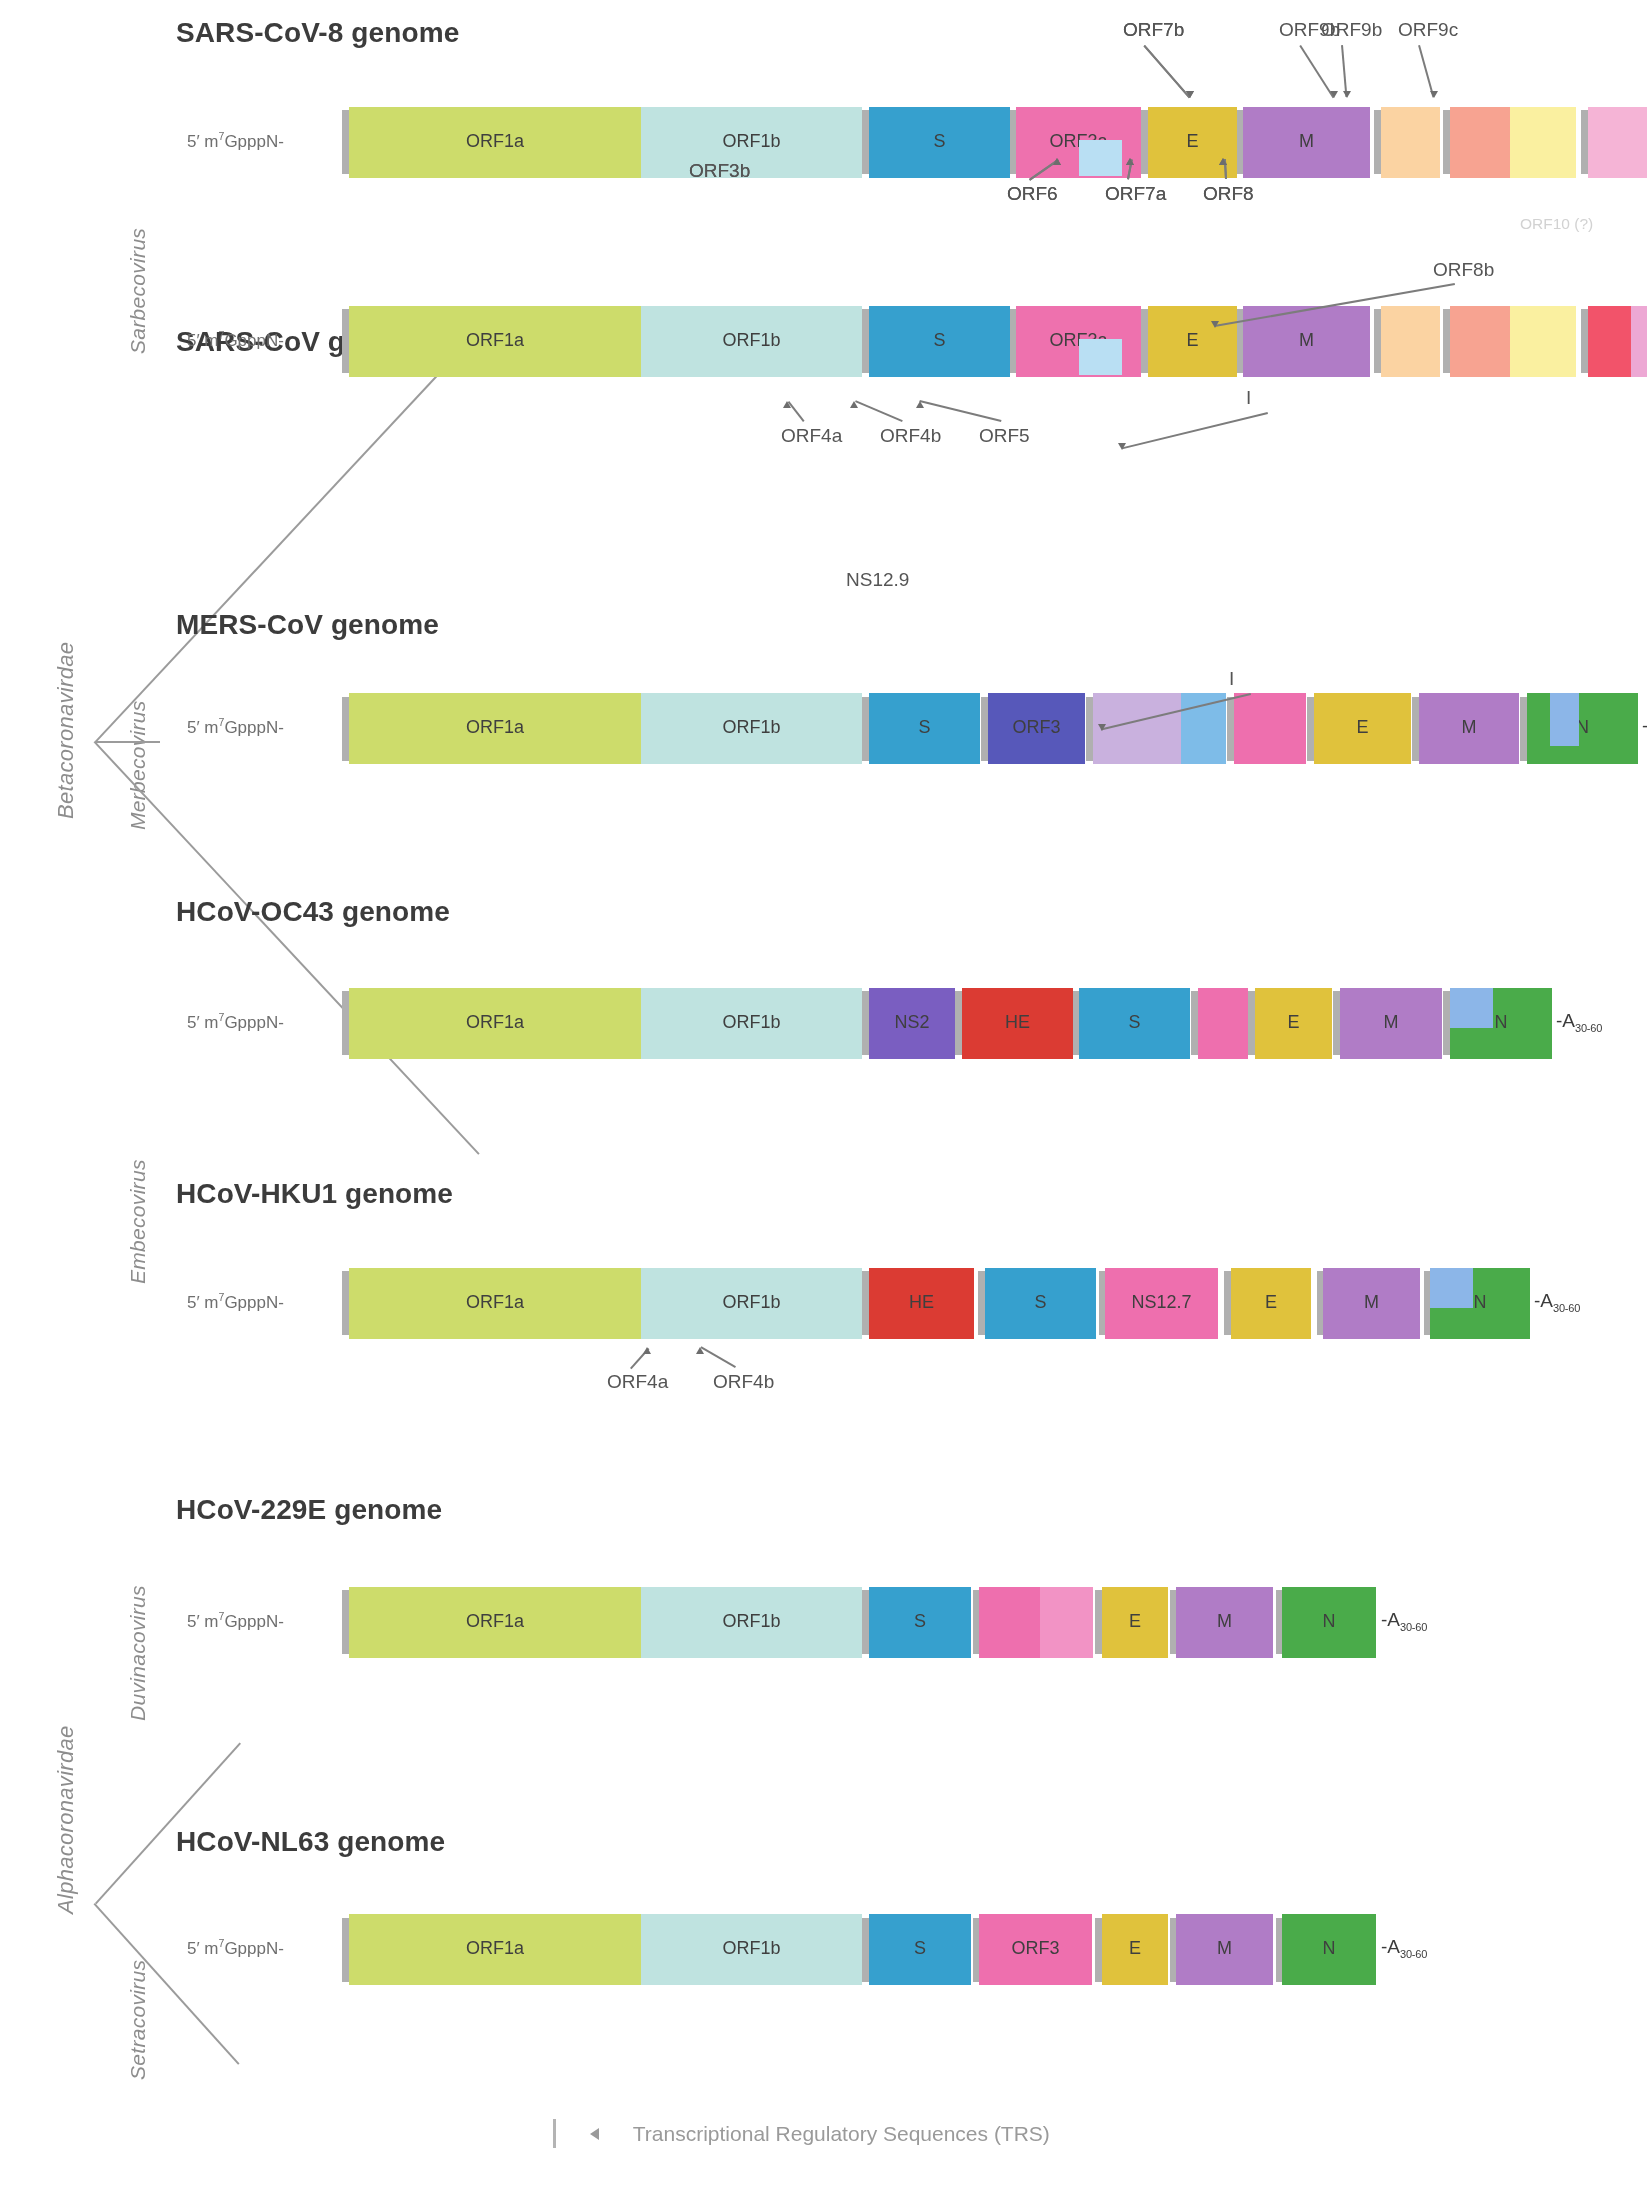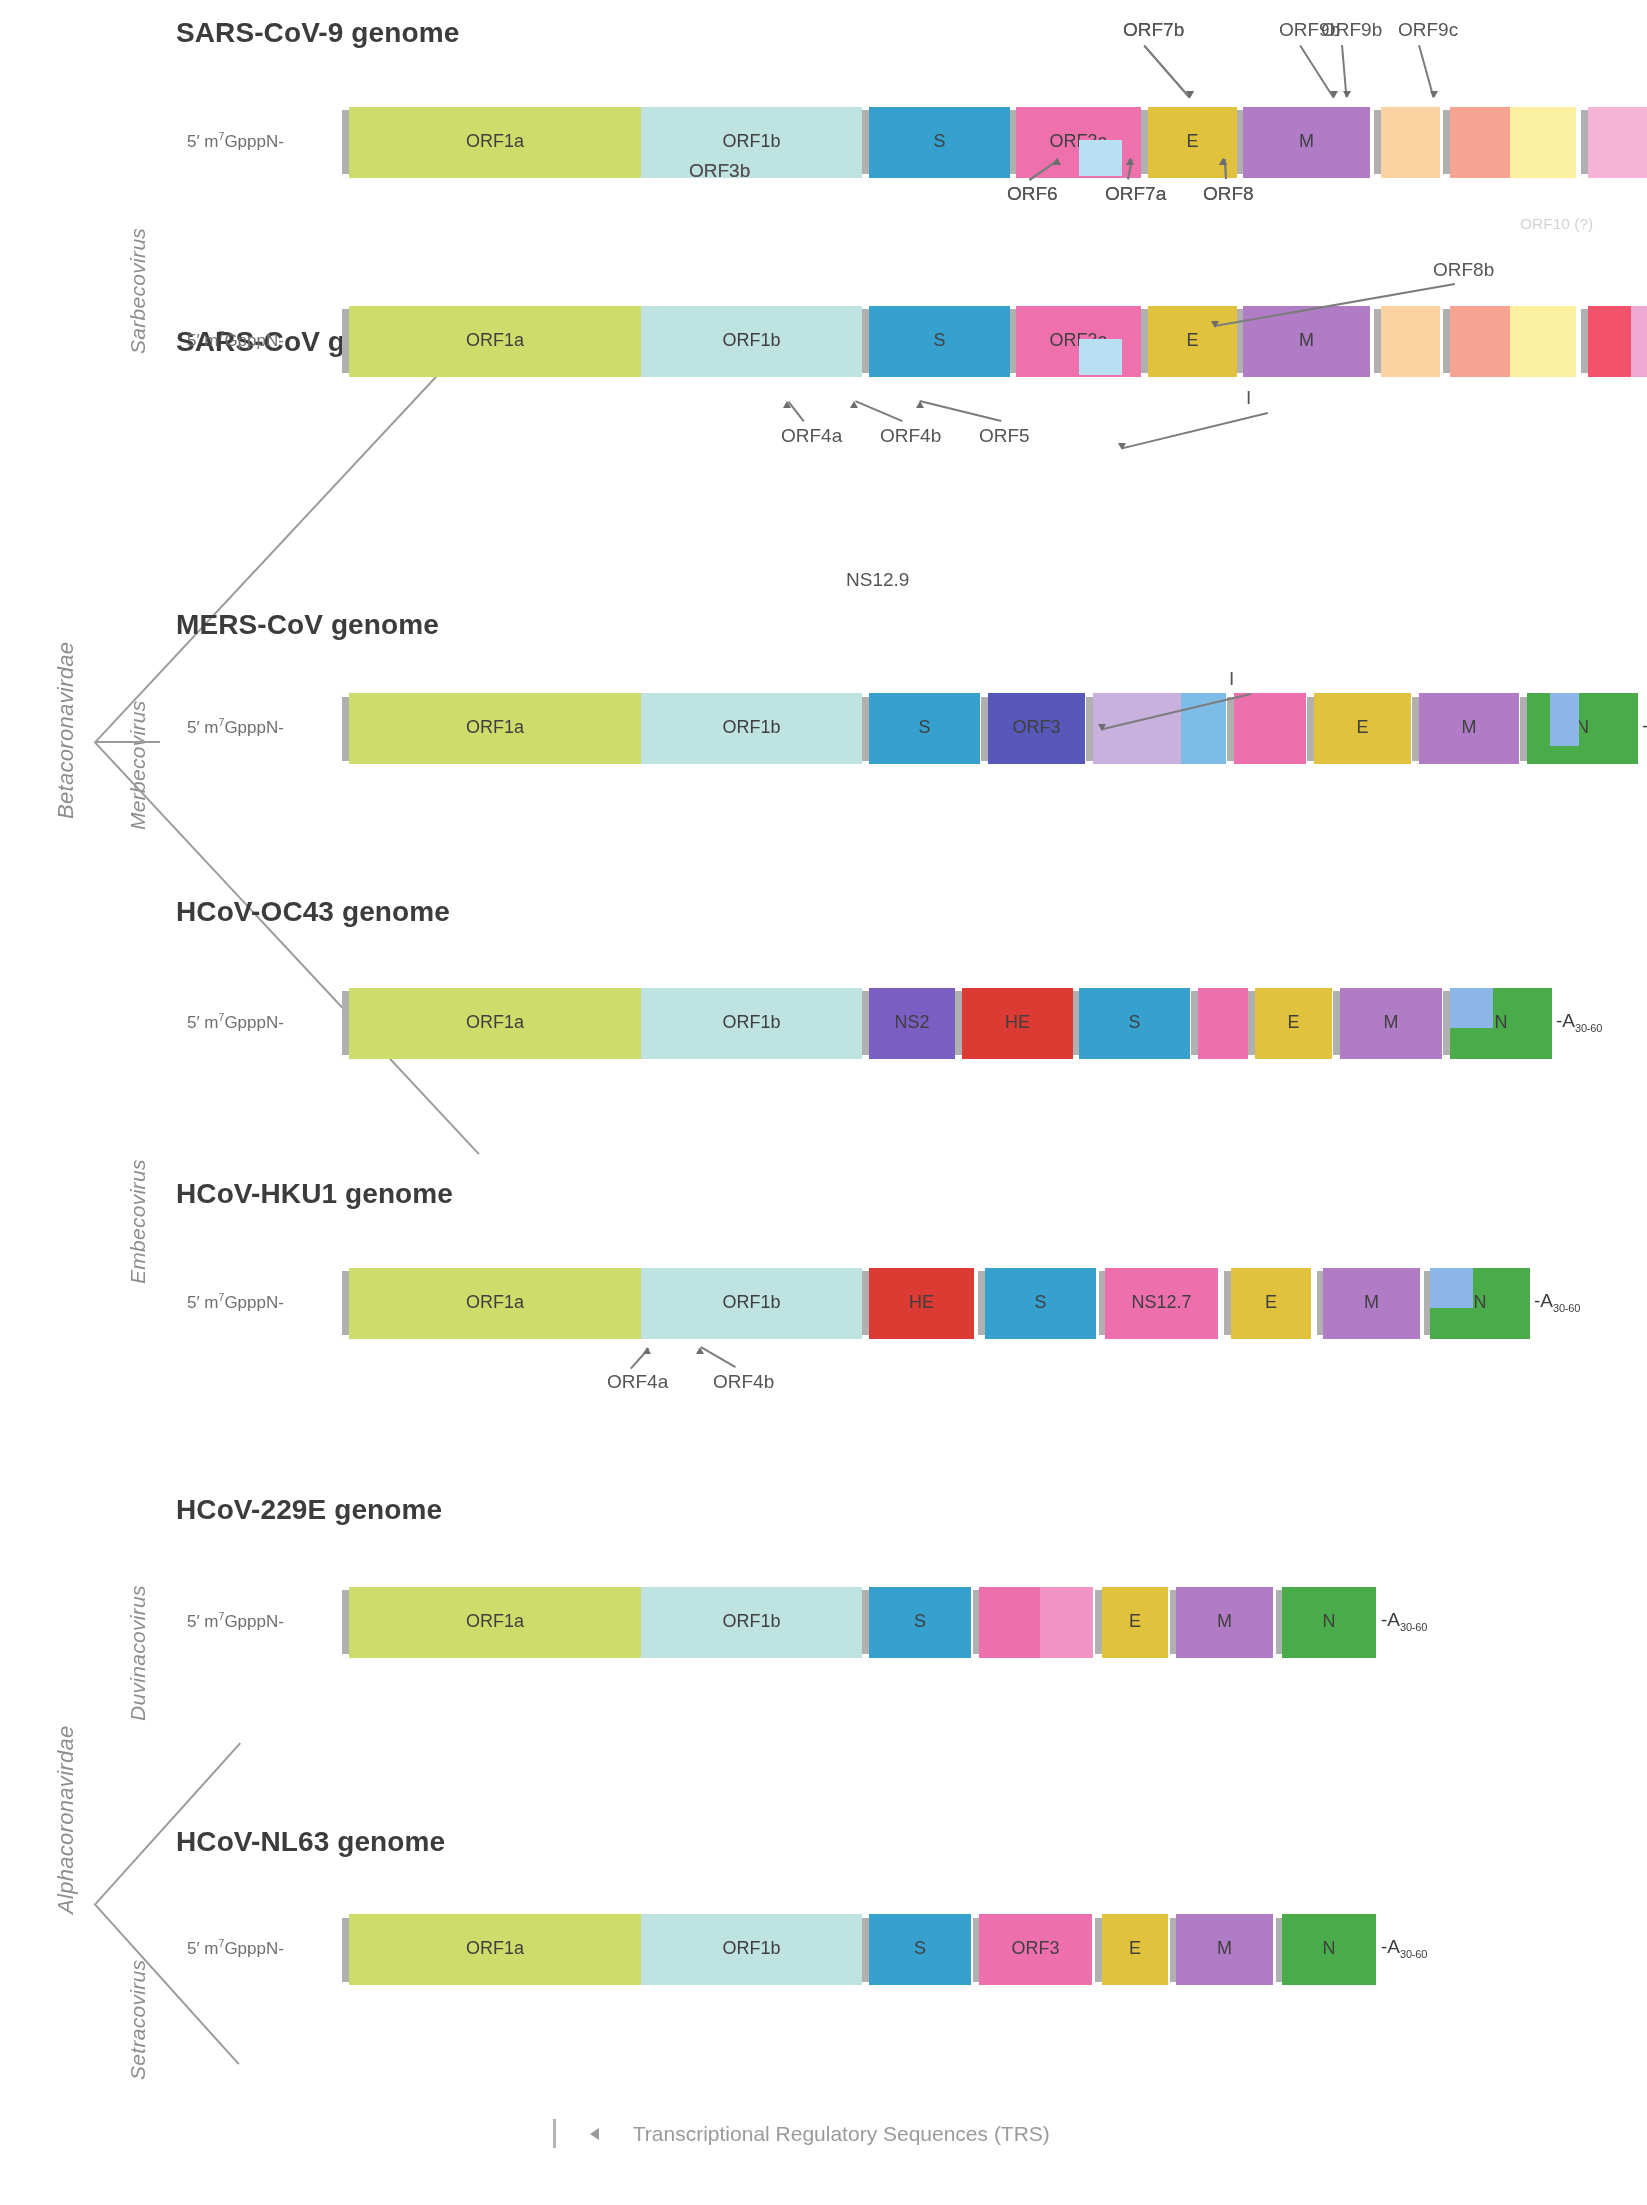--- a/index.html
+++ b/index.html
@@ -140,21 +140,21 @@
     <div class="tax-line" style="left:95px; top:741px; width:564px; height:2.2px; transform:rotate(-47deg);"></div>
     <div class="tax-line" style="left:95px; top:741px; width:65px; height:1.7px;"></div>
     <div class="tax-line" style="left:95px; top:741px; width:564px; height:2.2px; transform:rotate(47deg);"></div>
 
     <div class="tax-line" style="left:95px; top:1903px; width:216px; height:2.2px; transform:rotate(-48deg);"></div>
     <div class="tax-line" style="left:95px; top:1903px; width:216px; height:2.2px; transform:rotate(48deg);"></div>
   </div>
 
   <div id="rows">
       <div class="row">
-        <div class="row-title" style="left: 176px; top: 16.6px;">SARS-CoV-9 genome</div>
+        <div class="row-title" style="left: 176px; top: 16.6px;">SARS-CoV-8 genome</div>
         <div class="cap-label" style="left: 187px; top: 130px;">5′ m<sup>7</sup>GpppN-</div>
         <div class="seg" style="left: 342px; top: 110px; width: 6.6px; height: 64px; background: rgb(176, 176, 176);"></div>
         <div class="seg" style="left: 634px; top: 110px; width: 6.6px; height: 64px; background: rgb(176, 176, 176);"></div>
         <div class="seg" style="left: 862px; top: 110px; width: 6.6px; height: 64px; background: rgb(176, 176, 176);"></div>
         <div class="seg" style="left: 1010px; top: 110px; width: 6.6px; height: 64px; background: rgb(176, 176, 176);"></div>
         <div class="seg" style="left: 1141px; top: 110px; width: 6.6px; height: 64px; background: rgb(176, 176, 176);"></div>
         <div class="seg" style="left: 1237px; top: 110px; width: 6.6px; height: 64px; background: rgb(176, 176, 176);"></div>
         <div class="seg" style="left: 1374px; top: 110px; width: 6.6px; height: 64px; background: rgb(176, 176, 176);"></div>
         <div class="seg" style="left: 1443px; top: 110px; width: 6.6px; height: 64px; background: rgb(176, 176, 176);"></div>
         <div class="seg" style="left: 1504px; top: 110px; width: 6.6px; height: 64px; background: rgb(176, 176, 176);"></div>

